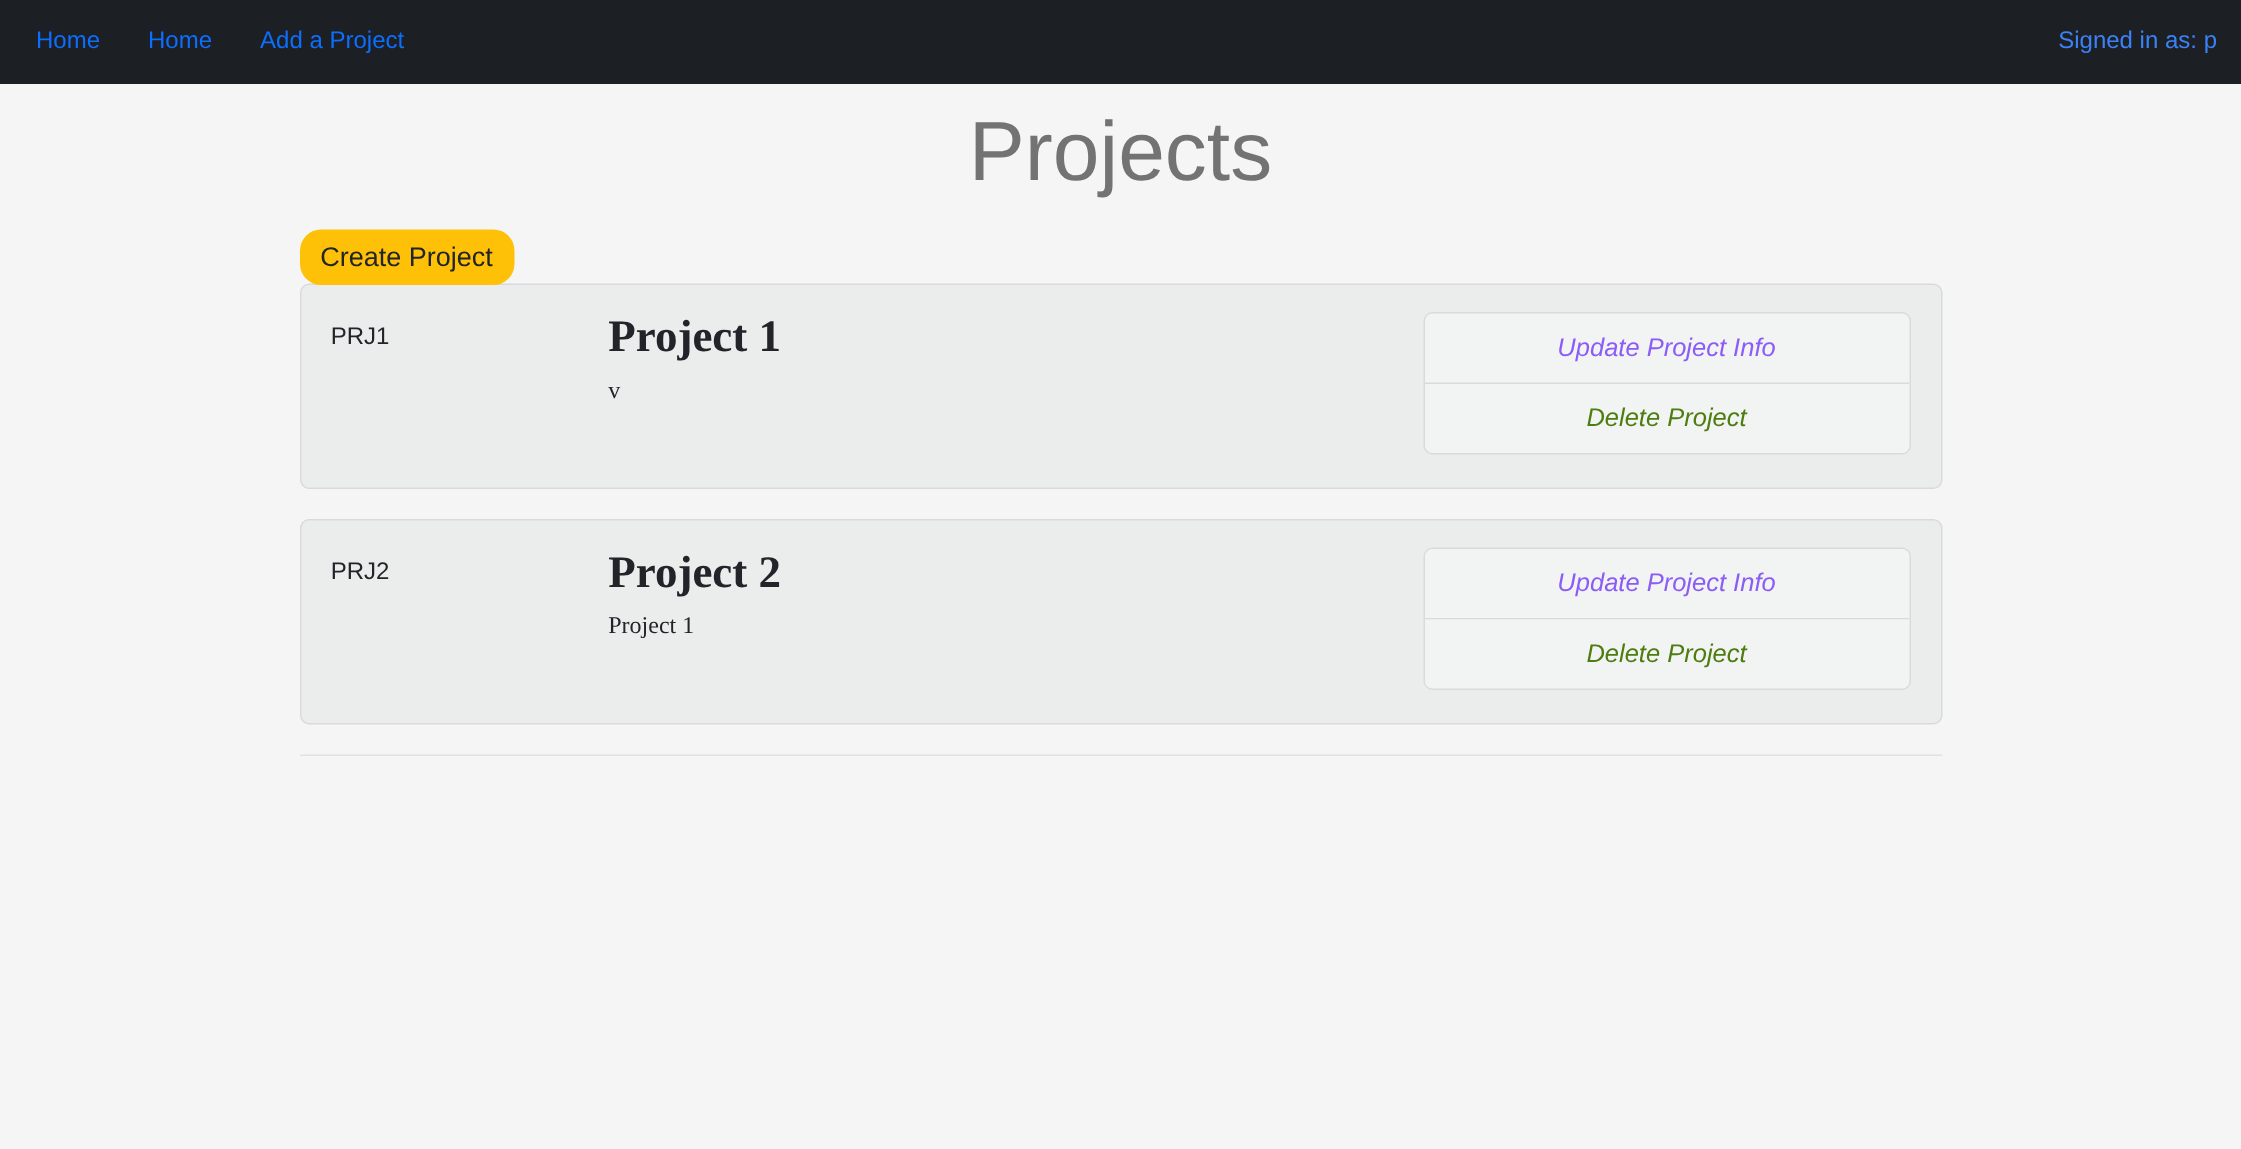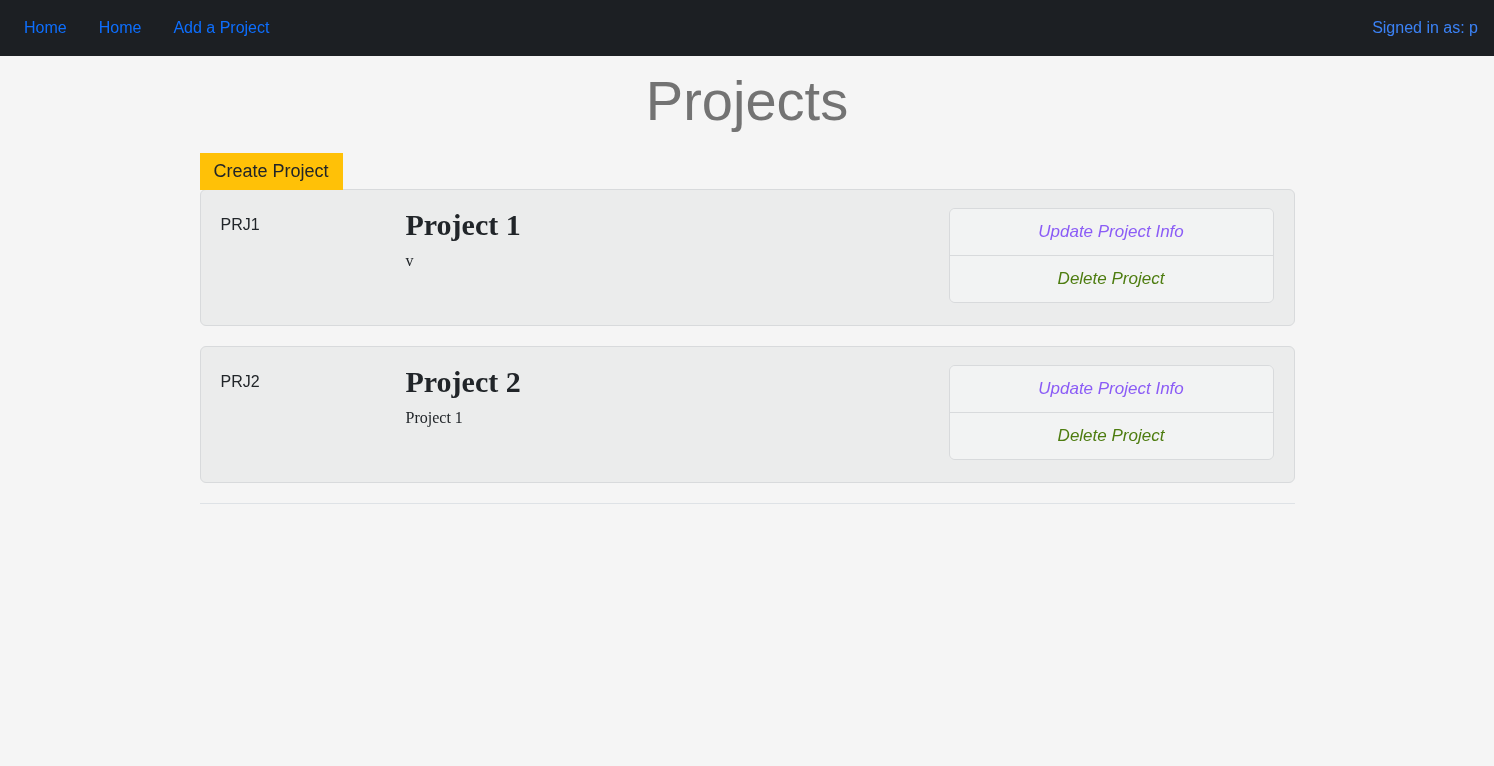--- a/index.html
+++ b/index.html
@@ -48,21 +48,21 @@
     .container {
       max-width: 1095px;
       margin: 0 auto;
     }
     .create-btn {
       background-color: #ffc107;
       color: #212529;
       border: none;
       padding: 8px 14px;
       font-size: 18px;
-      border-radius: 0;
+      border-radius: 14px;
       cursor: pointer;
       font-family: inherit;
       margin-bottom: 0;
       position: relative;
       z-index: 2;
     }
     .projects-wrapper {
       margin-top: -1px;
     }
     .project-card {

